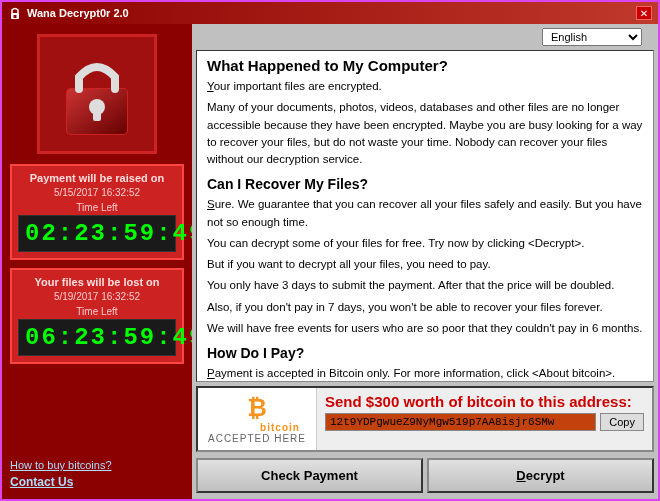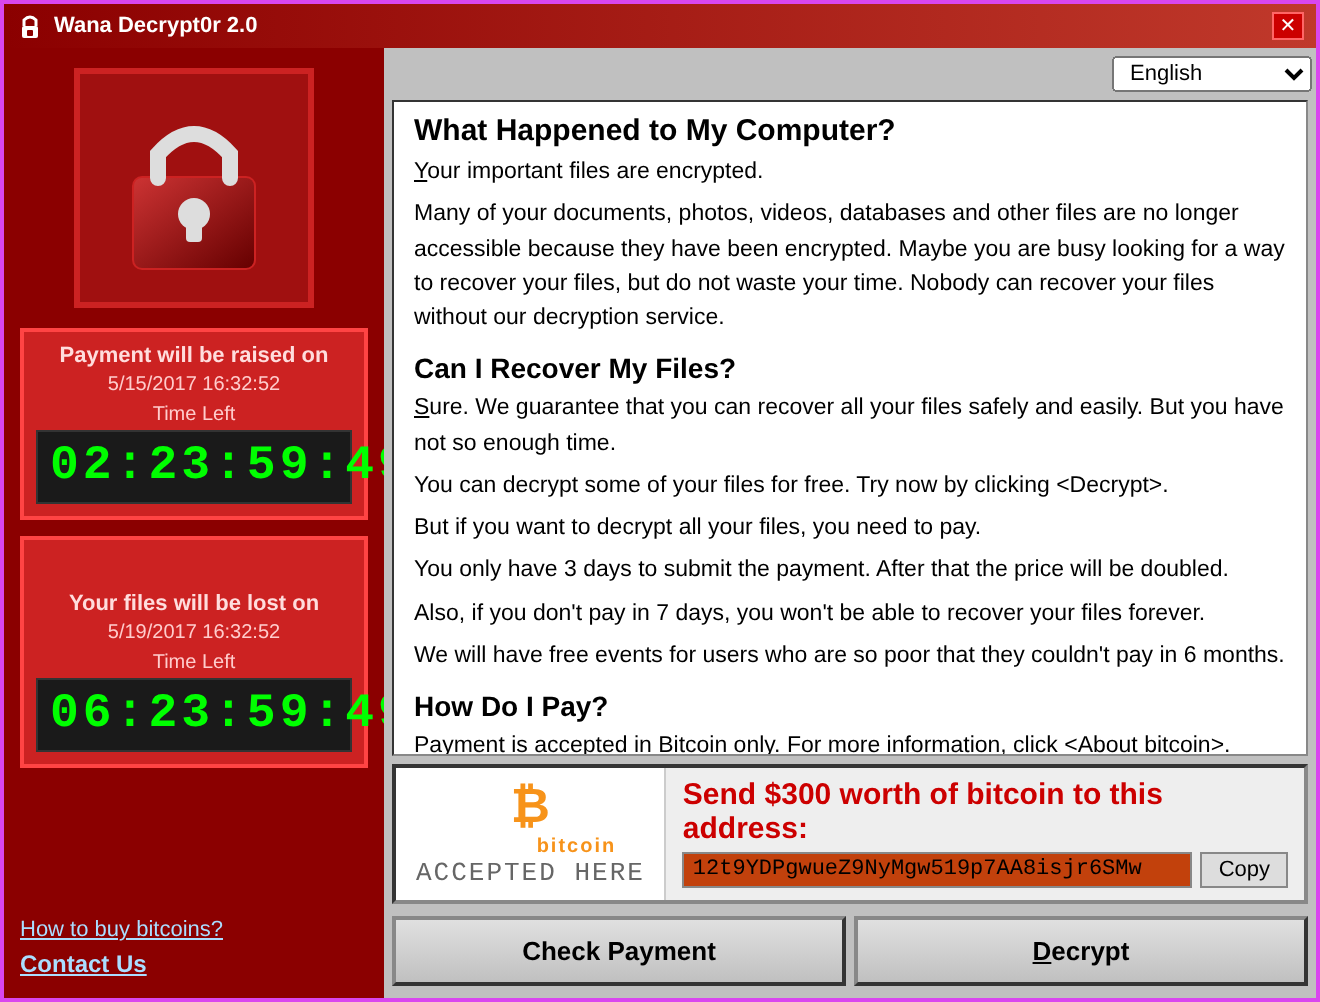--- a/index.html
+++ b/index.html
@@ -125,21 +125,20 @@
       padding: 6px;
       margin-bottom: 8px;
       text-align: center;
       color: white;
     }
     .lost-box .label {
       font-size: 11px;
       font-weight: bold;
       color: #ffdddd;
       margin-bottom: 3px;
-      margin-top: 20px;
     }
     .lost-box .date {
       font-size: 10px;
       color: #ffcccc;
       margin-bottom: 4px;
     }
     .lost-box .time-left-label {
       font-size: 10px;
       color: #ffcccc;
       margin-bottom: 2px;
@@ -167,21 +166,21 @@
     
     .right-panel {
       flex: 1;
       display: flex;
       flex-direction: column;
       background: #c0c0c0;
     }
     .lang-bar {
       display: flex;
       justify-content: flex-end;
-      padding: 4px 2px;
+      padding: 4px 16px;
       background: #c0c0c0;
       flex-shrink: 0;
     }
     .lang-select {
       font-size: 11px;
       padding: 1px 4px;
       width: 100px;
     }
     .scroll-area {
       flex: 1;
@@ -246,24 +245,23 @@
       font-weight: bold;
     }
     .bitcoin-text {
       color: #f7931a;
       font-size: 10px;
       font-weight: bold;
       letter-spacing: 1px;
       padding-left: 46px;
     }
     .bitcoin-accepted {
-      font-size: 13px;
+      font-size: 10px;
       color: #666;
       letter-spacing: 1px;
-      font-family: Liberation Mono, monospace;
     }
     .bitcoin-address-section {
       flex: 1;
       padding: 5px 8px;
       background: #eeeeee;
     }
     .bitcoin-send-label {
       font-size: 15px;
       font-weight: bold;
       color: #cc0000;

